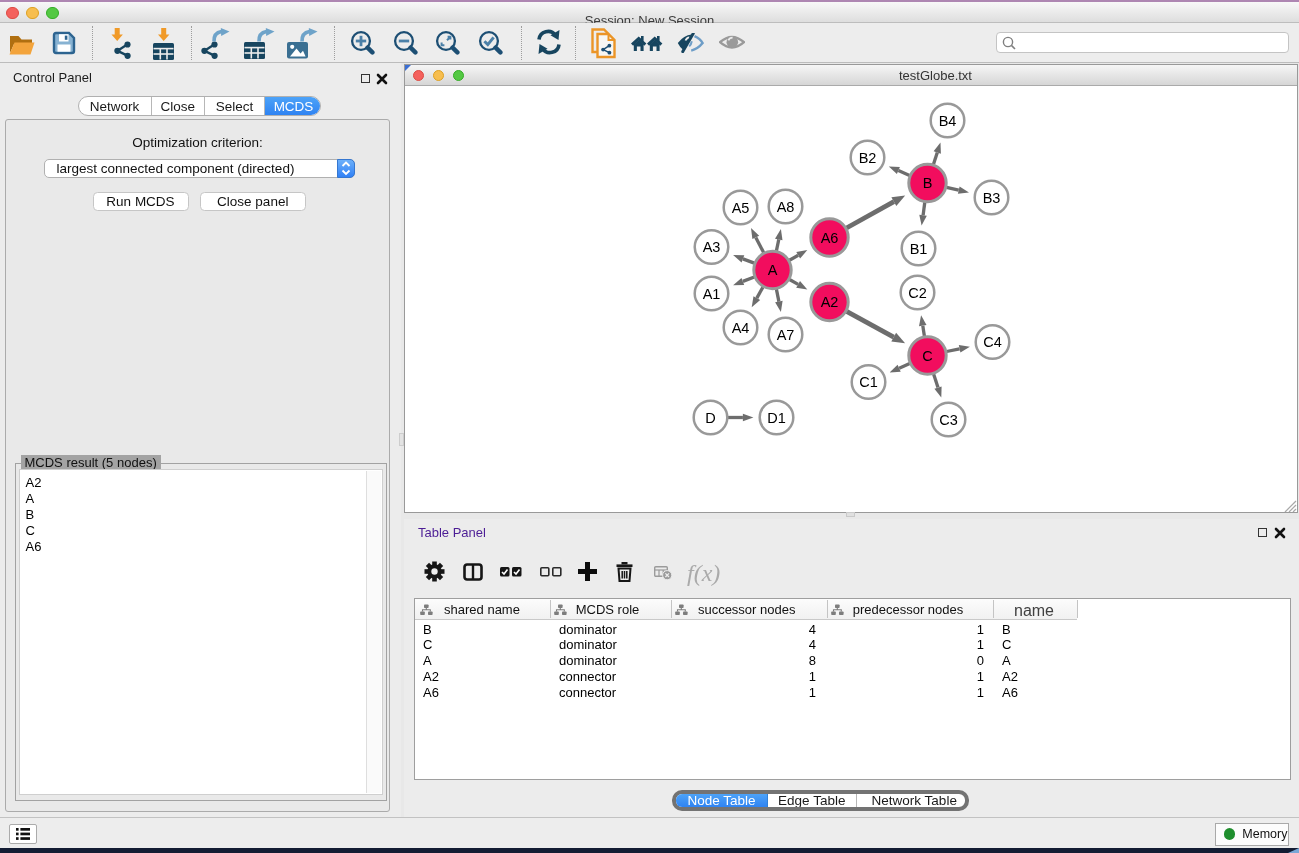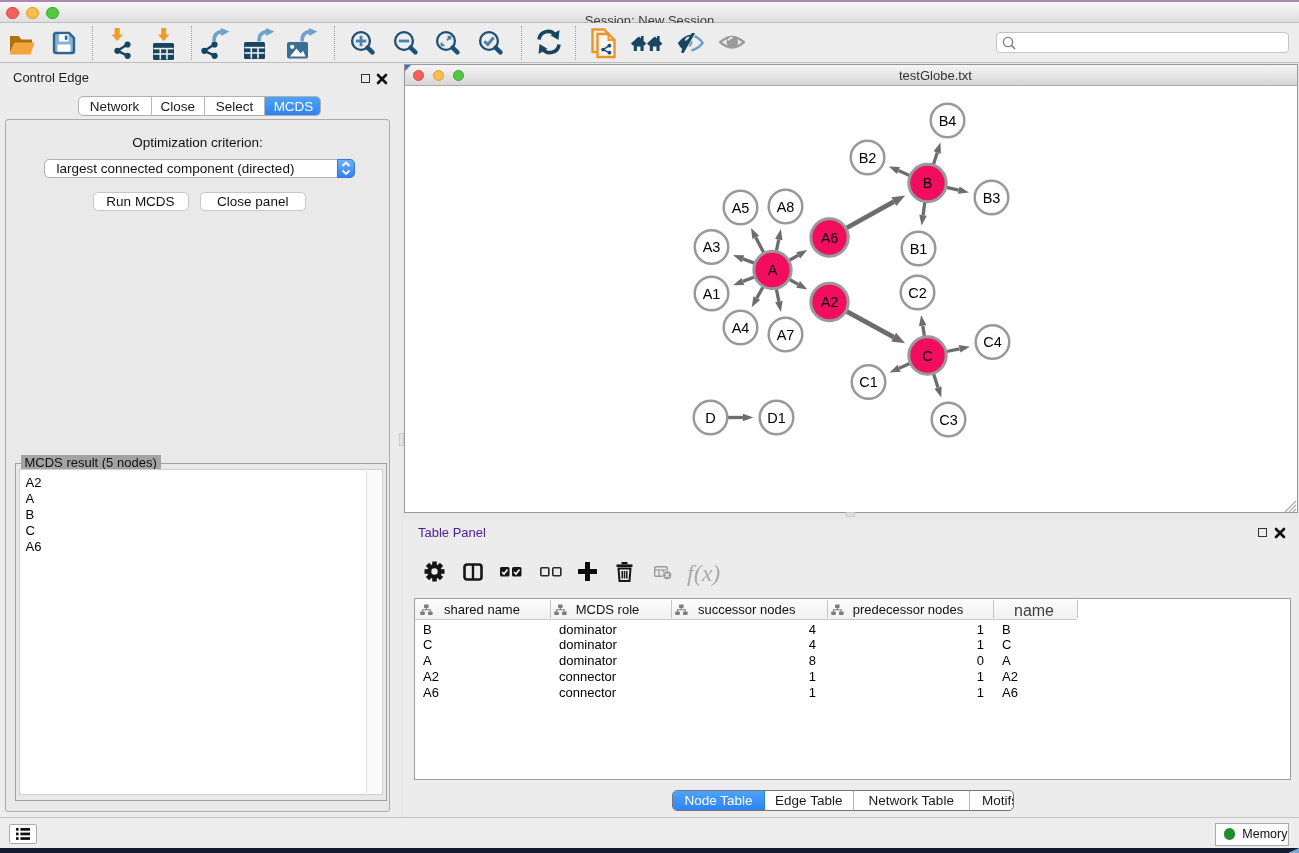--- a/index.html
+++ b/index.html
@@ -150,26 +150,26 @@
 <div style="position:absolute;left:190.8px;top:26px;height:34px;border-left:1px dotted #9d9d9d"></div>
 <div style="position:absolute;left:333.8px;top:26px;height:34px;border-left:1px dotted #9d9d9d"></div>
 <div style="position:absolute;left:521.4px;top:26px;height:34px;border-left:1px dotted #9d9d9d"></div>
 <div style="position:absolute;left:575.4px;top:26px;height:34px;border-left:1px dotted #9d9d9d"></div>
 <div class="abs" style="left:996px;top:32px;width:293px;height:21px;background:#fff;border:1px solid #c4c4c4;border-radius:4px"></div>
 <svg style="position:absolute;left:1002px;top:35.5px" width="15" height="15" viewBox="0 0 15 15">
     <circle cx="6" cy="6" r="4.6" fill="none" stroke="#7f7f7f" stroke-width="1.4"></circle>
     <line x1="9.4" y1="9.4" x2="13" y2="13" stroke="#7f7f7f" stroke-width="1.6"></line>
   </svg>
 <div class="abs" style="left:0;top:63px;width:401px;height:754px;background:#ececec"></div>
-<div class="abs" style="left:13px;top:70px;width:200px;height:18px;font-size:13px;color:#1c1c1c">Control Edge</div>
+<div class="abs" style="left:13px;top:70px;width:200px;height:18px;font-size:13px;color:#1c1c1c">Control Panel</div>
 <div class="abs" style="left:361px;top:74px;width:9px;height:9px;border:1.6px solid #333"></div>
 <svg style="position:absolute;left:376px;top:73px" width="12" height="12" viewBox="0 0 12 12">
     <path d="M2 2 L10 10 M10 2 L2 10" stroke="#111" stroke-width="2.6" stroke-linecap="round"></path>
   </svg>
-<div style="position:absolute;left:77.5px;top:96px;width:243.5px;height:20px;background:#fff;border:1px solid #b0b0b0;border-radius:5px;overflow:hidden;display:flex;box-sizing:border-box">
+<div style="position:absolute;left:77.5px;top:96px;width:243.5px;height:20px;background:#fff;border:1px solid #b0b0b0;border-radius:10px;overflow:hidden;display:flex;box-sizing:border-box">
     <div style="flex:0 0 auto;width:73px;color:#1a1a1a;border-right:1px solid #b7b7b7;display:flex;align-items:center;justify-content:center;font-size:13.5px;box-sizing:border-box;height:100%">Network</div>
     <div style="flex:0 0 auto;width:53.5px;color:#1a1a1a;border-right:1px solid #b7b7b7;display:flex;align-items:center;justify-content:center;font-size:13.5px;box-sizing:border-box;height:100%">Close</div>
     <div style="flex:0 0 auto;width:60px;color:#1a1a1a;border-right:1px solid #b7b7b7;display:flex;align-items:center;justify-content:center;font-size:13.5px;box-sizing:border-box;height:100%">Select</div>
     <div style="flex:0 0 auto;width:57px;background:linear-gradient(#4da3f8,#2f83f2);color:#fff;display:flex;align-items:center;justify-content:center;font-size:13.5px;box-sizing:border-box;height:100%">MCDS</div>
   </div>
 <div class="abs" style="left:5px;top:118.5px;width:385px;height:693px;background:#e9e9e9;border:1px solid #ababab;border-radius:3px"></div>
 <div class="abs" style="left:5px;top:135px;width:385px;height:16px;display:flex;justify-content:center;font-size:13.5px;color:#111">
     <span>Optimization criterion:</span>
   </div>
 <div class="abs" style="left:43.5px;top:158.5px;width:311px;height:19.5px;background:#fff;border:1px solid #b0b0b0;border-radius:5px;display:flex;align-items:center">
@@ -406,21 +406,21 @@
 <div class="abs" style="left:423px;top:669.05px;font-size:13px;color:#000">A2</div>
 <div class="abs" style="left:559px;top:669.05px;font-size:13px;color:#000">connector</div>
 <div class="abs" style="left:716px;top:669.05px;width:100px;text-align:right;font-size:13px;color:#000">1</div>
 <div class="abs" style="left:884px;top:669.05px;width:100px;text-align:right;font-size:13px;color:#000">1</div>
 <div class="abs" style="left:1002px;top:669.05px;font-size:13px;color:#000">A2</div>
 <div class="abs" style="left:423px;top:684.9px;font-size:13px;color:#000">A6</div>
 <div class="abs" style="left:559px;top:684.9px;font-size:13px;color:#000">connector</div>
 <div class="abs" style="left:716px;top:684.9px;width:100px;text-align:right;font-size:13px;color:#000">1</div>
 <div class="abs" style="left:884px;top:684.9px;width:100px;text-align:right;font-size:13px;color:#000">1</div>
 <div class="abs" style="left:1002px;top:684.9px;font-size:13px;color:#000">A6</div>
-<div style="position:absolute;left:672px;top:789.5px;width:342px;height:21px;background:#fff;border:1px solid #737373;border-radius:5px;overflow:hidden;display:flex;box-sizing:border-box">
+<div style="position:absolute;left:672px;top:789.5px;width:297px;height:21px;background:#fff;border:4px solid #737373;border-radius:10px;overflow:hidden;display:flex;box-sizing:border-box">
     <div style="flex:0 0 auto;width:92px;background:linear-gradient(#4da3f8,#2f83f2);color:#fff;border-right:1px solid #2f7fd6;display:flex;align-items:center;justify-content:center;font-size:13.5px;box-sizing:border-box;height:100%">Node Table</div>
     <div style="flex:0 0 auto;width:88.5px;color:#1a1a1a;border-right:1px solid #b7b7b7;display:flex;align-items:center;justify-content:center;font-size:13.5px;box-sizing:border-box;height:100%">Edge Table</div>
     <div style="flex:0 0 auto;width:116.5px;color:#1a1a1a;border-right:1px solid #b7b7b7;display:flex;align-items:center;justify-content:center;font-size:13.5px;box-sizing:border-box;height:100%">Network Table</div>
     <div style="flex:0 0 auto;width:60px;color:#1a1a1a;display:flex;align-items:center;justify-content:center;font-size:13.5px;box-sizing:border-box;height:100%">Motifs</div>
   </div>
 <div class="abs" style="left:0;top:817px;width:1299px;height:31px;background:#ededed;border-top:1px solid #c2c2c2"></div>
 <div class="abs" style="left:9px;top:824px;width:28px;height:20px;background:#fff;border:1px solid #ababab;border-radius:2px"></div>
 <svg style="position:absolute;left:16px;top:828px" width="14" height="12" viewBox="0 0 14 12">
     <rect x="0" y="0" width="2.6" height="2.7" fill="#111"></rect>
     <rect x="4.4" y="0" width="9.6" height="2.7" fill="#111"></rect>

